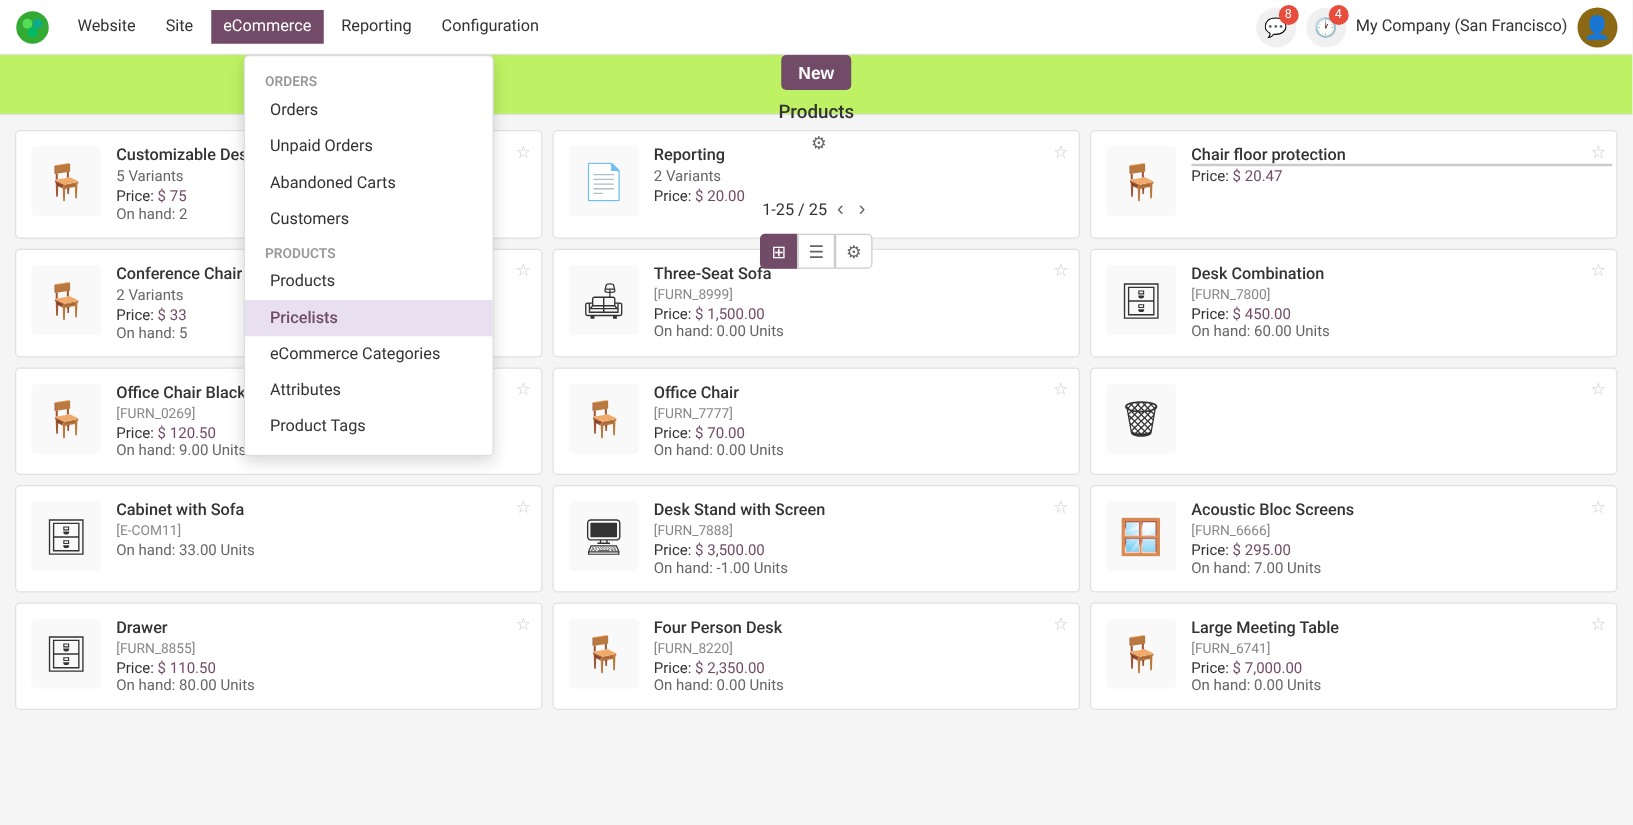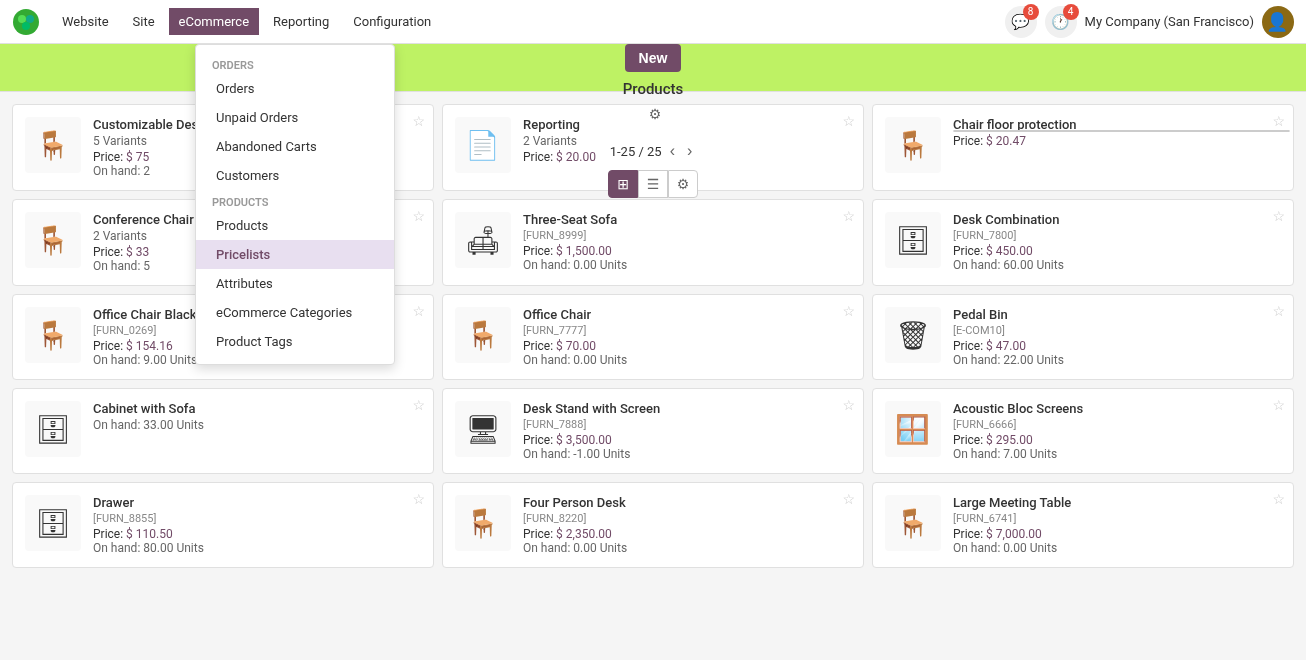--- a/index.html
+++ b/index.html
@@ -35,21 +35,21 @@
     .search-icon { padding: 0 8px; color: #666; }
     .filter-tag {
       display: flex; align-items: center; background: #714b67; color: #fff;
       padding: 2px 8px; font-size: 12px; gap: 4px; height: 100%;
     }
     .filter-tag-x { cursor: pointer; font-size: 11px; }
     .search-input {
       border: none; outline: none; padding: 0 8px; width: 180px; font-size: 13px;
     }
     .search-dropdown { padding: 0 8px; color: #666; cursor: pointer; }
-    .pagination { display: flex; align-items: center; gap: 4px; white-space: nowrap; color: #333; font-size: 13px; }
+    .pagination { display: flex; align-items: center; gap: 4px; white-space: nowrap; color: #333; font-size: 13px; margin-top: 16px; }
     .pag-btn { border: none; background: none; cursor: pointer; color: #666; font-size: 14px; padding: 2px 4px; }
     .view-btns { display: flex; }
     .view-btn {
       width: 30px; height: 28px; border: 1px solid #ccc; background: #fff;
       display: flex; align-items: center; justify-content: center; cursor: pointer; color: #666;
     }
     .view-btn.active { background: #714b67; color: #fff; border-color: #714b67; }
     .view-btn:first-child { border-radius: 4px 0 0 4px; }
     .view-btn:last-child { border-radius: 0 4px 4px 0; }
 
@@ -159,22 +159,22 @@
 
 <div class="dropdown-menu">
   <div class="dropdown-section-label">Orders</div>
   <div class="dropdown-item">Orders</div>
   <div class="dropdown-item">Unpaid Orders</div>
   <div class="dropdown-item">Abandoned Carts</div>
   <div class="dropdown-item">Customers</div>
   <div class="dropdown-section-label">Products</div>
   <div class="dropdown-item">Products</div>
   <div class="dropdown-item selected">Pricelists</div>
+  <div class="dropdown-item">eCommerce Categories</div>
   <div class="dropdown-item">Attributes</div>
-  <div class="dropdown-item">eCommerce Categories</div>
   <div class="dropdown-item">Product Tags</div>
 </div>
 
 <div class="main">
   <div class="products-grid" id="products-grid">
 
   <div class="product-card">
     <div class="product-img" style="font-size:28px;">🪑</div>
     <div class="product-info">
       <div class="product-name">Customizable Desk</div>
@@ -232,49 +232,44 @@
       <span class="product-price">Price: <a href="#">$ 450.00</a></span>
       <div class="product-stock">On hand: 60.00 Units</div>
     </div>
     <button class="star-btn">☆</button>
   </div>
       <div class="product-card">
     <div class="product-img" style="font-size:28px;">🪑</div>
     <div class="product-info">
       <div class="product-name">Office Chair Black</div>
       <div class="product-sku">[FURN_0269]</div>
-      <span class="product-price">Price: <a href="#">$ 154.16</a></span>
+      <span class="product-price">Price: <a href="#">$ 120.50</a></span>
       <div class="product-stock">On hand: 9.00 Units</div>
     </div>
     <button class="star-btn">☆</button>
   </div>
       <div class="product-card">
     <div class="product-img" style="font-size:28px;">🪑</div>
     <div class="product-info">
       <div class="product-name">Office Chair</div>
       <div class="product-sku">[FURN_7777]</div>
       <span class="product-price">Price: <a href="#">$ 70.00</a></span>
       <div class="product-stock">On hand: 0.00 Units</div>
     </div>
     <button class="star-btn">☆</button>
   </div>
       <div class="product-card">
     <div class="product-img" style="font-size:28px;">🗑</div>
-    <div class="product-info">
-      <div class="product-name">Pedal Bin</div>
-      <div class="product-sku">[E-COM10]</div>
-      <span class="product-price">Price: <a href="#">$ 47.00</a></span>
-      <div class="product-stock">On hand: 22.00 Units</div>
-    </div>
     <button class="star-btn">☆</button>
   </div>
       <div class="product-card">
     <div class="product-img" style="font-size:28px;">🗄</div>
     <div class="product-info">
       <div class="product-name">Cabinet with Sofa</div>
+      <div class="product-sku">[E-COM11]</div>
       <div class="product-stock">On hand: 33.00 Units</div>
     </div>
     <button class="star-btn">☆</button>
   </div>
       <div class="product-card">
     <div class="product-img" style="font-size:28px;">🖥</div>
     <div class="product-info">
       <div class="product-name">Desk Stand with Screen</div>
       <div class="product-sku">[FURN_7888]</div>
       <span class="product-price">Price: <a href="#">$ 3,500.00</a></span>

